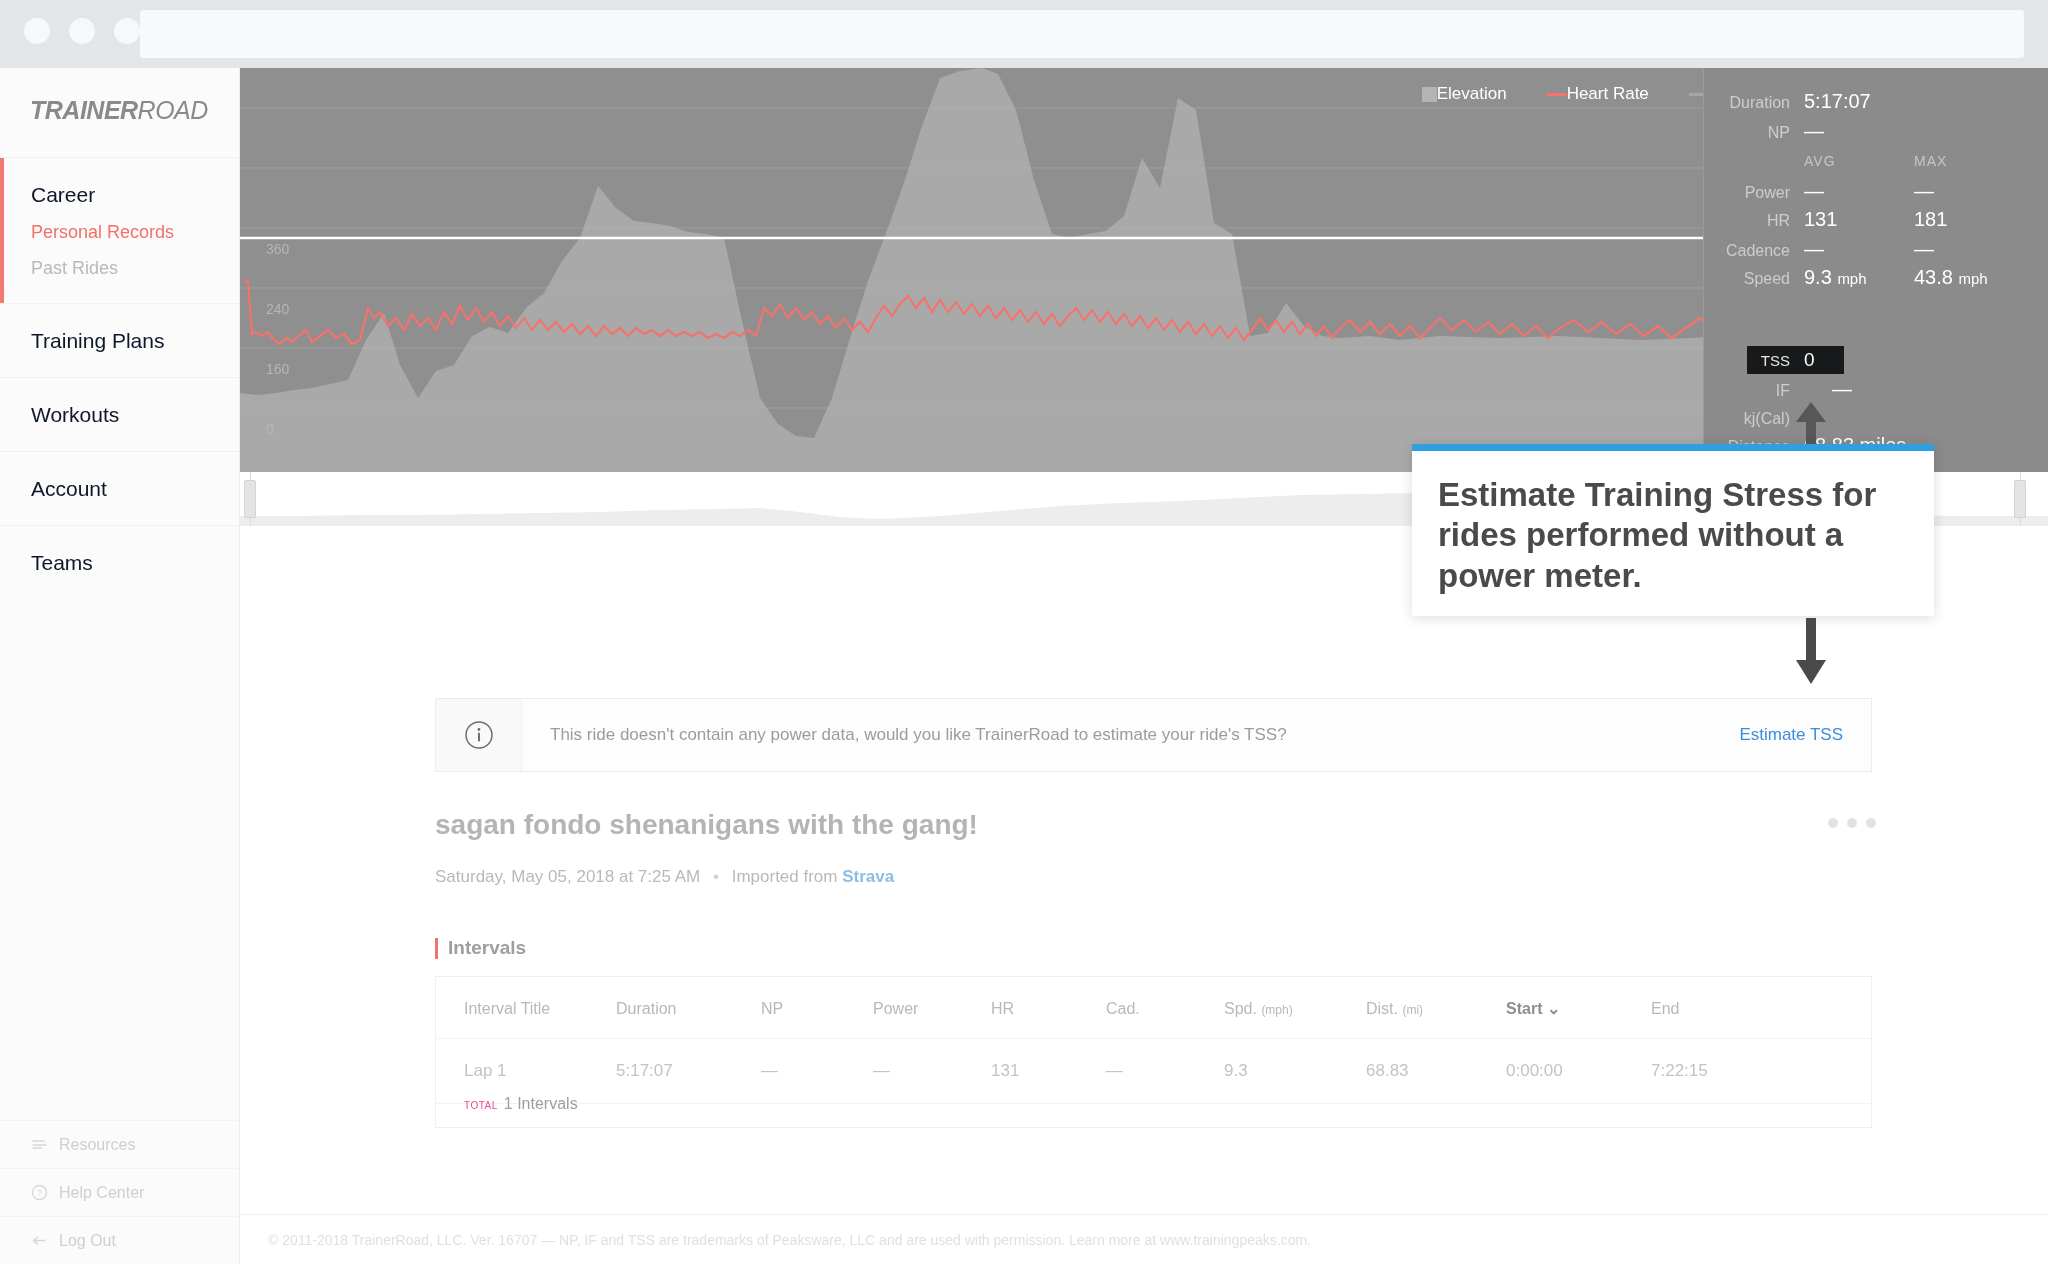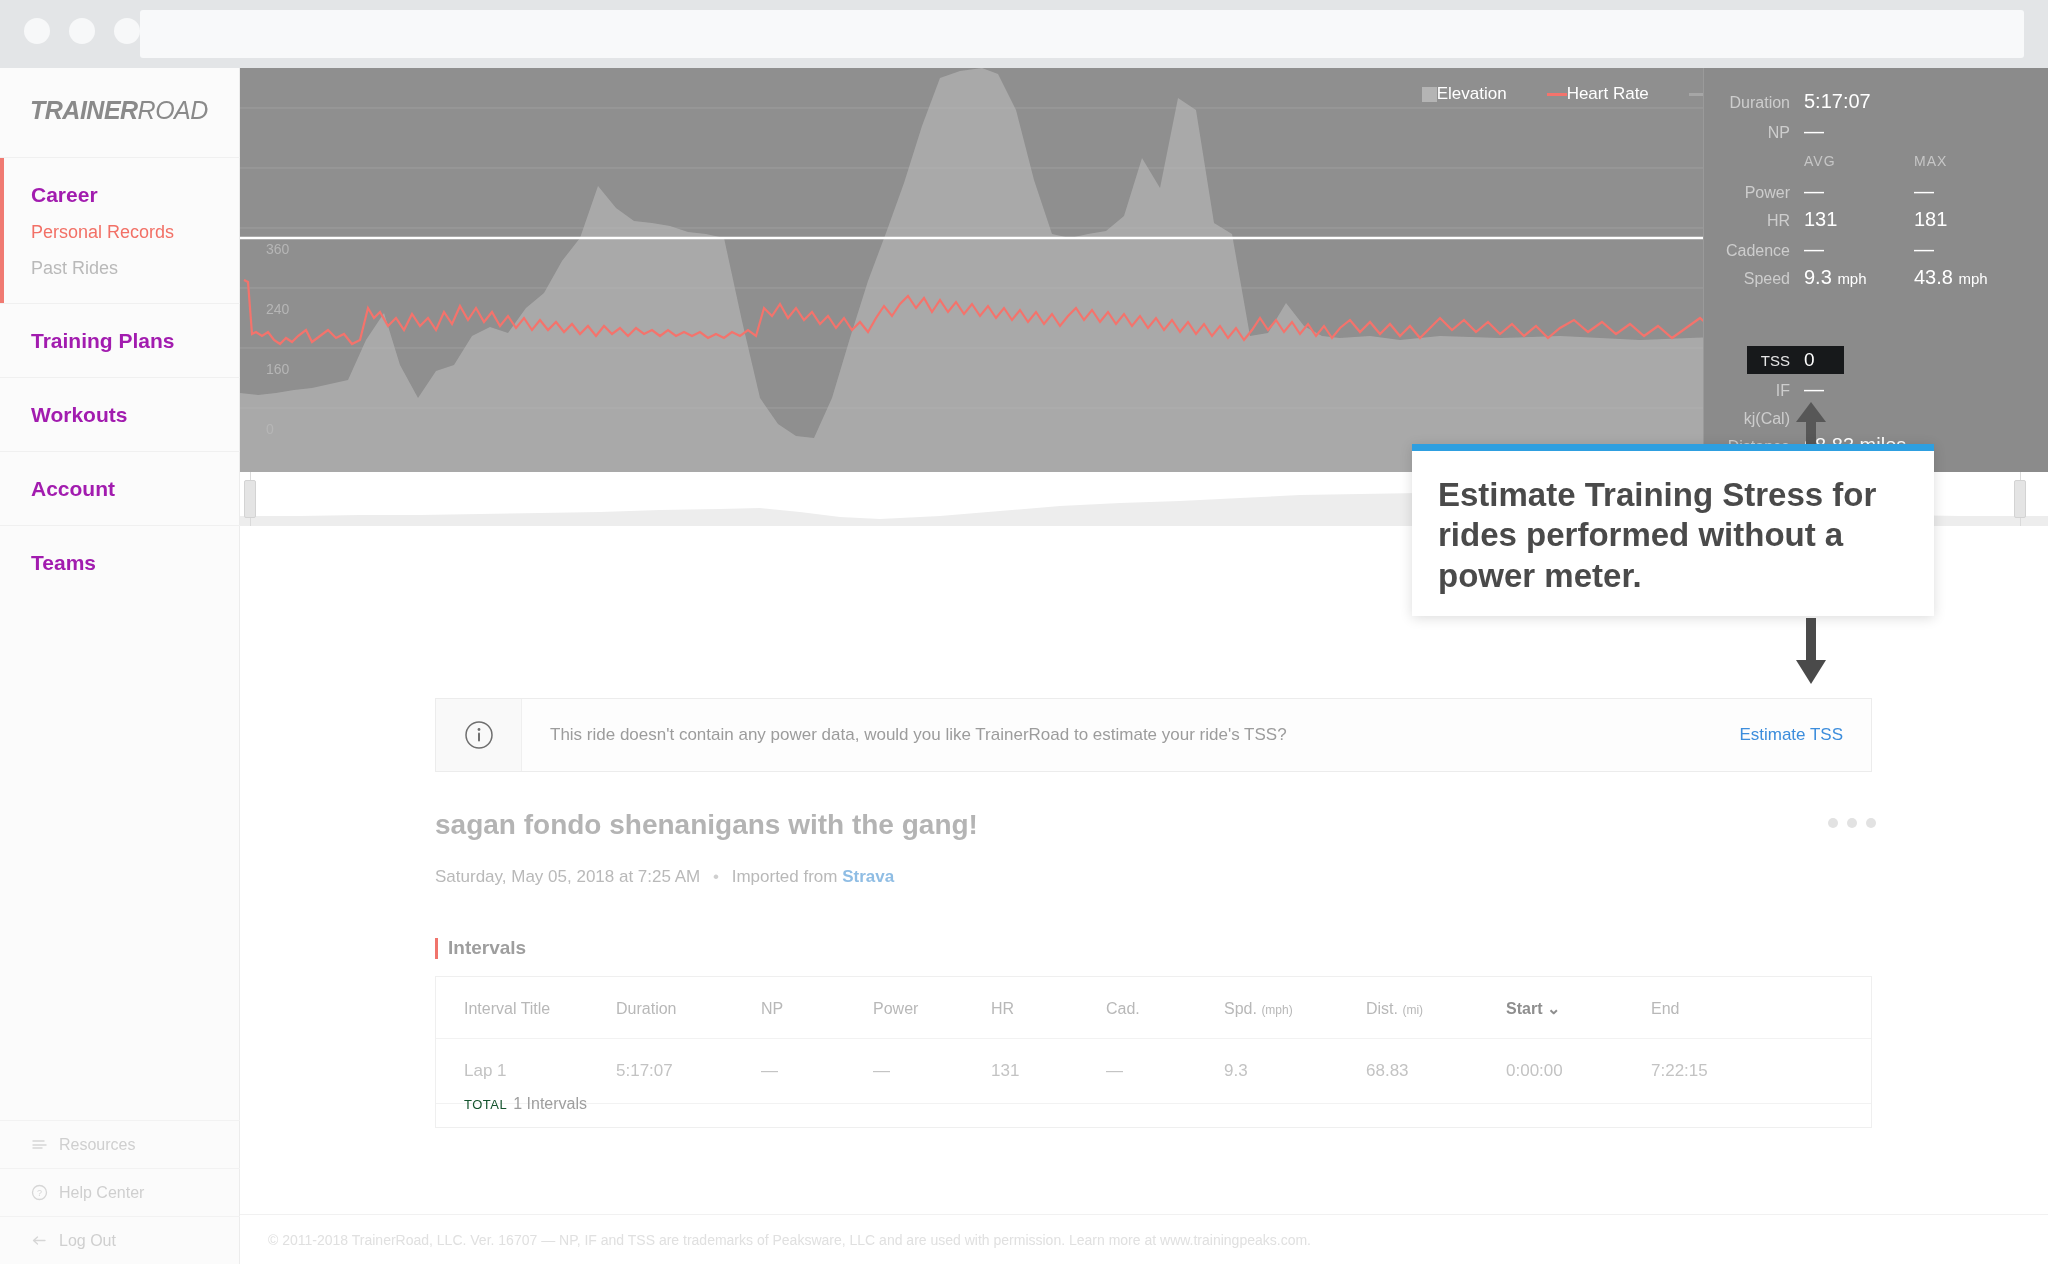--- a/index.html
+++ b/index.html
@@ -50,22 +50,22 @@
   .nav-group {
     position: relative;
     border-top: 1px solid #f0f0f0;
     padding: 0 0 0 31px;
   }
   .nav-group.active::before {
     content: ""; position: absolute; left: 0; top: 0;
     width: 4px; height: 100%; background: #f07a72;
   }
   .nav-main {
-    display: block; font-size: 21px; font-weight: 700;
-    color: #a21caf; padding: 26px 0 0 0; line-height: 1;
+    display: block; font-size: 21px; font-weight: 400;
+    color: #0f172a; padding: 26px 0 0 0; line-height: 1;
   }
   .nav-sub {
     display: block; font-size: 18px; padding-top: 18px; line-height: 1;
     color: #b9b9b9;
   }
   .nav-sub.selected { color: #f27066; }
   .nav-group .pad { height: 26px; }
   #nav-footer {
     position: absolute; left: 0; bottom: 0; width: 240px;
   }
@@ -217,21 +217,21 @@
   #intervals-table td {
     text-align: left; font-size: 17px; color: #c3c3c3;
     padding: 22px 0; border-top: 1px solid #f2f2f2; border-bottom: 1px solid #f2f2f2;
   }
   #intervals-table th.sorted { color: #8e8e8e; font-weight: 700; }
   .unit-sm { font-size: 12px; }
   #intervals-total {
     position: absolute; left: 28px; bottom: 14px;
     font-size: 16px; color: #9e9e9e;
   }
-  #intervals-total .lbl { font-size: 13px; color: #14532d; letter-spacing: .5px; padding-right: 6px; }
+  #intervals-total .lbl { font-size: 10px; color: #ec4899; letter-spacing: .5px; padding-right: 6px; }
 
   #footer {
     position: absolute; left: 0; bottom: 0; width: 1808px; height: 50px;
     border-top: 1px solid #f1f1f1;
     display: flex; align-items: center; padding-left: 28px;
     font-size: 14px; color: #e0e0e0;
   }
 
   
   #callout {
@@ -426,21 +426,21 @@
         <span class="stat-label">Speed</span>
         <span class="stat-val-avg"><span>9.3</span> <span class="stat-unit">mph</span></span>
         <span class="stat-val-max"><span>43.8</span> <span class="stat-unit">mph</span></span>
       </div>
 
       <div id="tss-highlight">
         <span class="tl">TSS</span>
         <span class="tv">0</span>
       </div>
 
-      <div class="stat-row" style="top:310px;">
+      <div class="stat-row" style="top:310px;gap:28px;">
         <span class="stat-label">IF</span>
         <span class="stat-val-avg">—</span>
       </div>
       <div class="stat-row" style="top:338px;">
         <span class="stat-label">kj(Cal)</span>
         <span class="stat-val-avg">0</span>
       </div>
       <div class="stat-row" style="top:366px;">
         <span class="stat-label">Distance</span>
         <span class="stat-val-avg" style="width:200px;">68.83 miles</span>

